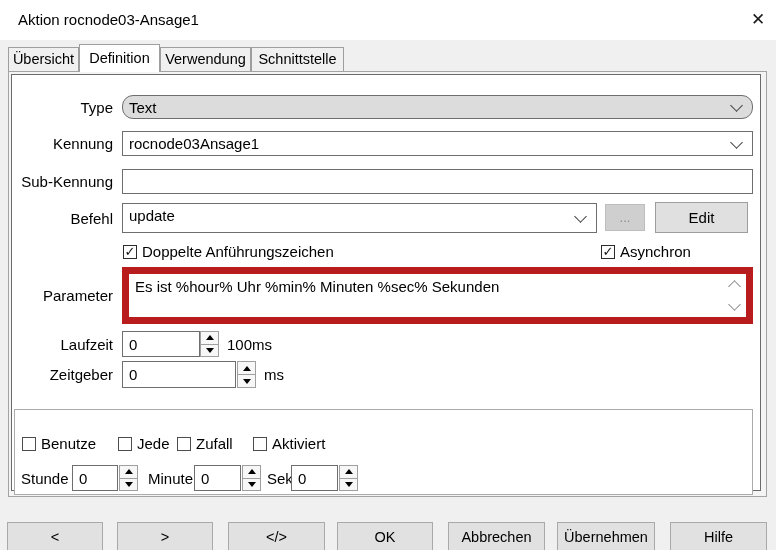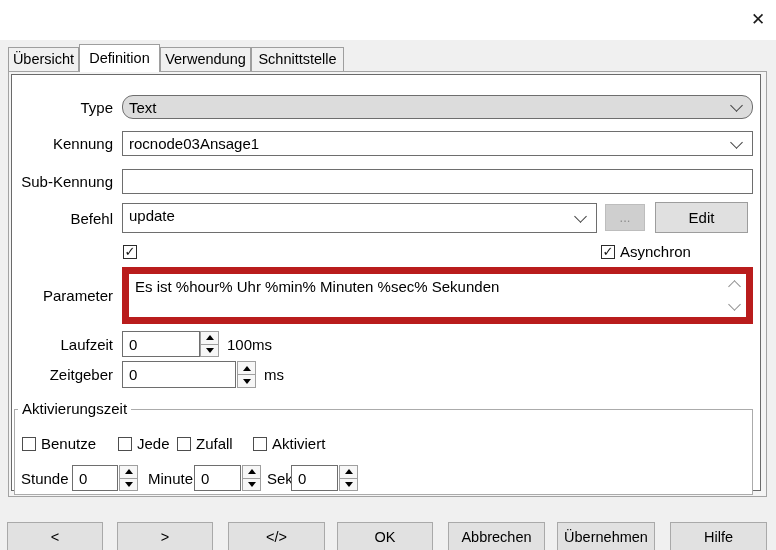--- a/index.html
+++ b/index.html
@@ -70,20 +70,21 @@
            display:flex;align-items:center;justify-content:center;cursor:pointer;}
   .grip{position:absolute;right:2px;bottom:2px;width:8px;height:8px;}
   .grip i{position:absolute;width:2px;height:2px;background:#b0b0b0;}
 </style>
 </head>
 <body>
 
 <div id="app">
 
   <div class="titlebar">
+    <span class="title">Aktion rocnode03-Ansage1</span>
     <span class="close">✕</span>
   </div>
 
   <div class="tab" style="left:8px;width:71px;"><span>Übersicht</span></div>
   <div class="tab active" style="left:79px;width:81px;"><span>Definition</span></div>
   <div class="tab" style="left:160px;width:91px;"><span>Verwendung</span></div>
   <div class="tab" style="left:251px;width:93px;"><span>Schnittstelle</span></div>
 
   <div class="panel"></div>
   <div class="inner"></div>
@@ -113,20 +114,21 @@
     <div class="morebtn" style="left:605px;top:191px;width:40px;height:27px;">
       <span>...</span>
     </div>
     <div class="editbtn" style="left:655px;top:189px;width:93px;height:31px;">
       <span>Edit</span>
     </div>
 
     <span class="cb" style="left:123px;top:232px;border-color:#2b2b2b;">
       <span class="mark">✓</span>
     </span>
+    <span class="cblbl" style="left:142px;top:231px;">Doppelte Anführungszeichen</span>
     <span class="cb" style="left:601px;top:232px;border-color:#2b2b2b;">
       <span class="mark">✓</span>
     </span>
     <span class="cblbl" style="left:620px;top:231px;">Asynchron</span>
 
     <div class="lbl" style="top:254px;height:57px;">Parameter</div>
     <div class="parabox" style="left:122px;top:254px;width:631px;height:57px;">
       <span>Es ist %hour% Uhr %min% Minuten %sec% Sekunden</span>
       <span class="sc up"></span>
       <span class="sc down"></span>
@@ -150,21 +152,20 @@
       <div class="sb">
           <span class="tri-up"></span>
         </div>
       <div class="sb">
           <span class="tri-down"></span>
         </div>
     </div>
     <div class="unit" style="left:264px;top:348px;height:27px;">ms</div>
 
     <div class="group"></div>
-    <div class="gtitle">Aktivierungszeit</div>
 
     <span class="cb" style="left:22px;top:424px;">
       <span class="mark"></span>
       </span>
     <span class="cblbl" style="left:41px;top:423px;">Benutze</span>
 
     <span class="cb" style="left:118px;top:424px;">
       <span class="mark"></span>
       </span>
     <span class="cblbl" style="left:137px;top:423px;">Jede</span>

